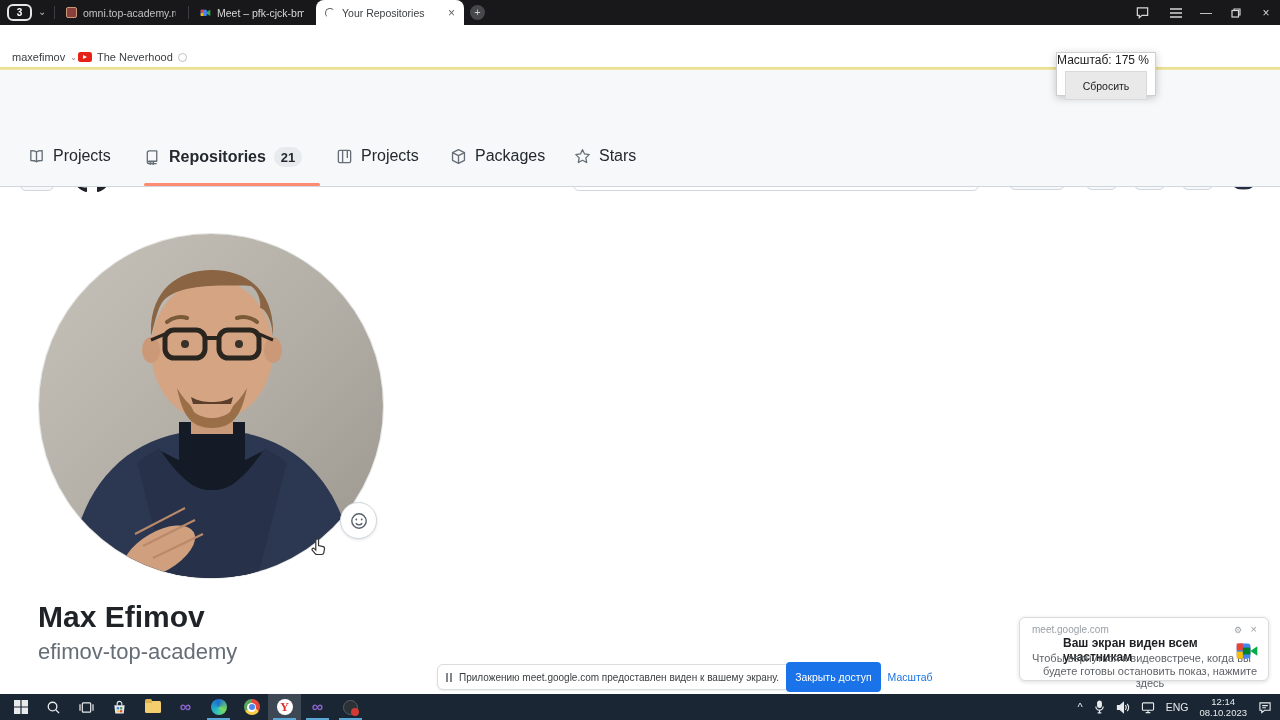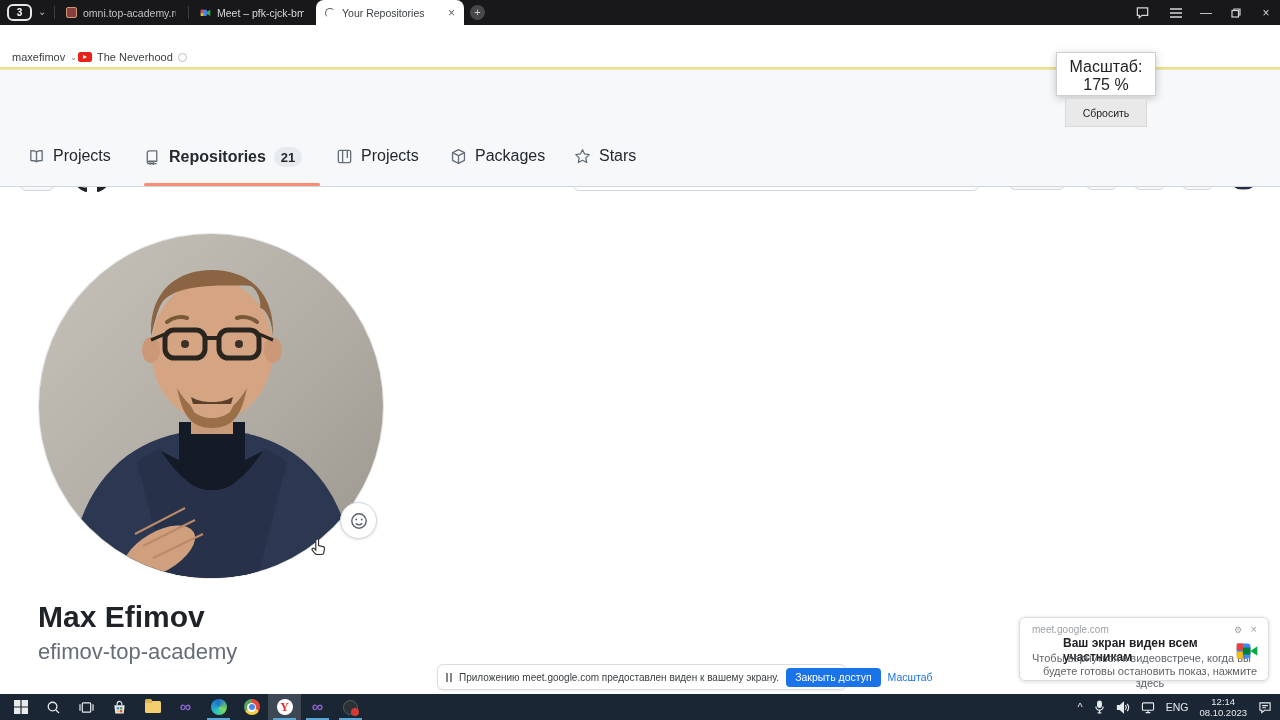--- a/index.html
+++ b/index.html
@@ -70,40 +70,40 @@
   .big-avatar { position:absolute; left:38px; top:233px; width:346px; height:346px; border-radius:50%;
     overflow:hidden; border:1px solid rgba(27,31,36,.12); }
   .smiley-btn { position:absolute; left:340px; top:502px; width:37px; height:37px; border-radius:50%; background:#fff;
     border:1px solid #d0d7de; box-shadow:0 1px 3px rgba(0,0,0,.12); display:flex; align-items:center; justify-content:center; }
   .profile-name { position:absolute; left:38px; top:600px; font-size:30px; font-weight:600; color:#1f2328; }
   .profile-login { position:absolute; left:38px; top:639px; font-size:22px; font-weight:300; color:#656d76; }
 
   
   .zoom-popup { position:absolute; left:1056px; top:52px; width:100px; height:44px; background:#fff;
     border:1px solid #cfcfcf; box-shadow:0 2px 8px rgba(0,0,0,.22); z-index:60; }
-  .zoom-popup .lbl { margin-top:5px; text-align:center; font-size:16px; color:#222; }
+  .zoom-popup .lbl { font-size:12px; color:#222; }
   .zoom-reset { margin:4px auto 0; width:82px; height:29px; background:#e9e9e9; border:1px solid #d9d9d9;
     font-size:10.5px; color:#222; display:flex; align-items:center; justify-content:center; }
 
   
   .meet-note { position:absolute; left:1019px; top:617px; width:250px; height:64px; background:#fff;
     border:1px solid #dadce0; border-radius:6px; box-shadow:0 1px 4px rgba(0,0,0,.14); z-index:50; }
   .meet-note .src { position:absolute; left:12px; top:6px; font-size:10px; color:#9aa0a6; }
   .meet-note .ttl { position:absolute; left:12px; top:18px; font-size:12px; font-weight:bold; color:#202124;padding-left:31px; }
   .meet-note .b1 { position:absolute; left:12px; top:34px; font-size:11px; color:#5f6368; }
   .meet-note .b2 { position:absolute; left:12px; top:47px; font-size:11px; color:#5f6368;text-align:center; }
   .meet-note .gear { position:absolute; right:26px; top:7px; color:#9aa0a6; font-size:9px; }
   .meet-note .x { position:absolute; right:11px; top:5px; color:#9aa0a6; font-size:11px; }
 
   
   .share-banner { position:absolute; left:437px; top:664px; width:409px; height:26px; background:#fff;
     border:1px solid #dadce0; border-radius:6px; box-shadow:0 1px 2px rgba(0,0,0,.08); z-index:50;
     display:flex; align-items:center; gap:7px; padding:0 8px; white-space:nowrap; }
   .share-banner .txt { font-size:10px; color:#3c4043; }
-  .share-banner .btn { background:#1a73e8; color:#fff; font-size:10.5px; border-radius:4px; height:19px;
+  .share-banner .btn { background:#1a73e8; color:#fff; font-size:10.5px; border-radius:4px; height:30px;
     display:flex; align-items:center; padding:0 9px; }
   .share-banner .lnk { color:#1a73e8; font-size:10.5px; }
   .bars-ic { display:flex; gap:2px; }
   .bars-ic i { display:block; width:2px; height:9px; background:#80868b; }
 
   
   .taskbar { position:absolute; left:0; top:694px; width:1280px; height:26px; background:#1a2634; display:flex; align-items:stretch; }
   .task-items { display:flex; padding-left:4px; }
   .task-item { width:33px; display:flex; align-items:center; justify-content:center; position:relative; }
   .task-item.hl { background:rgba(255,255,255,.16); }

